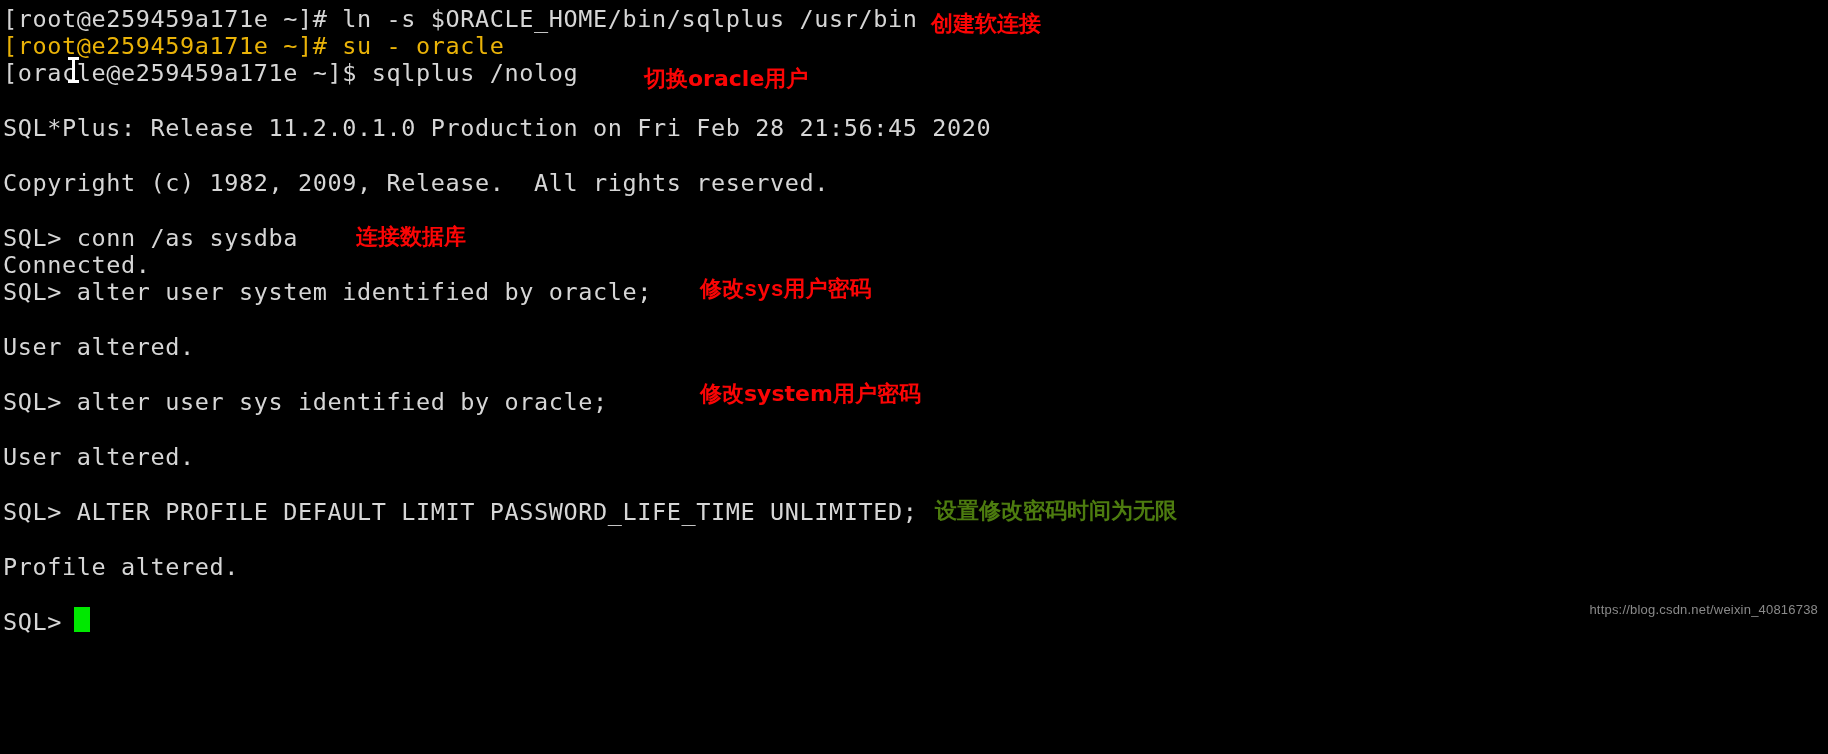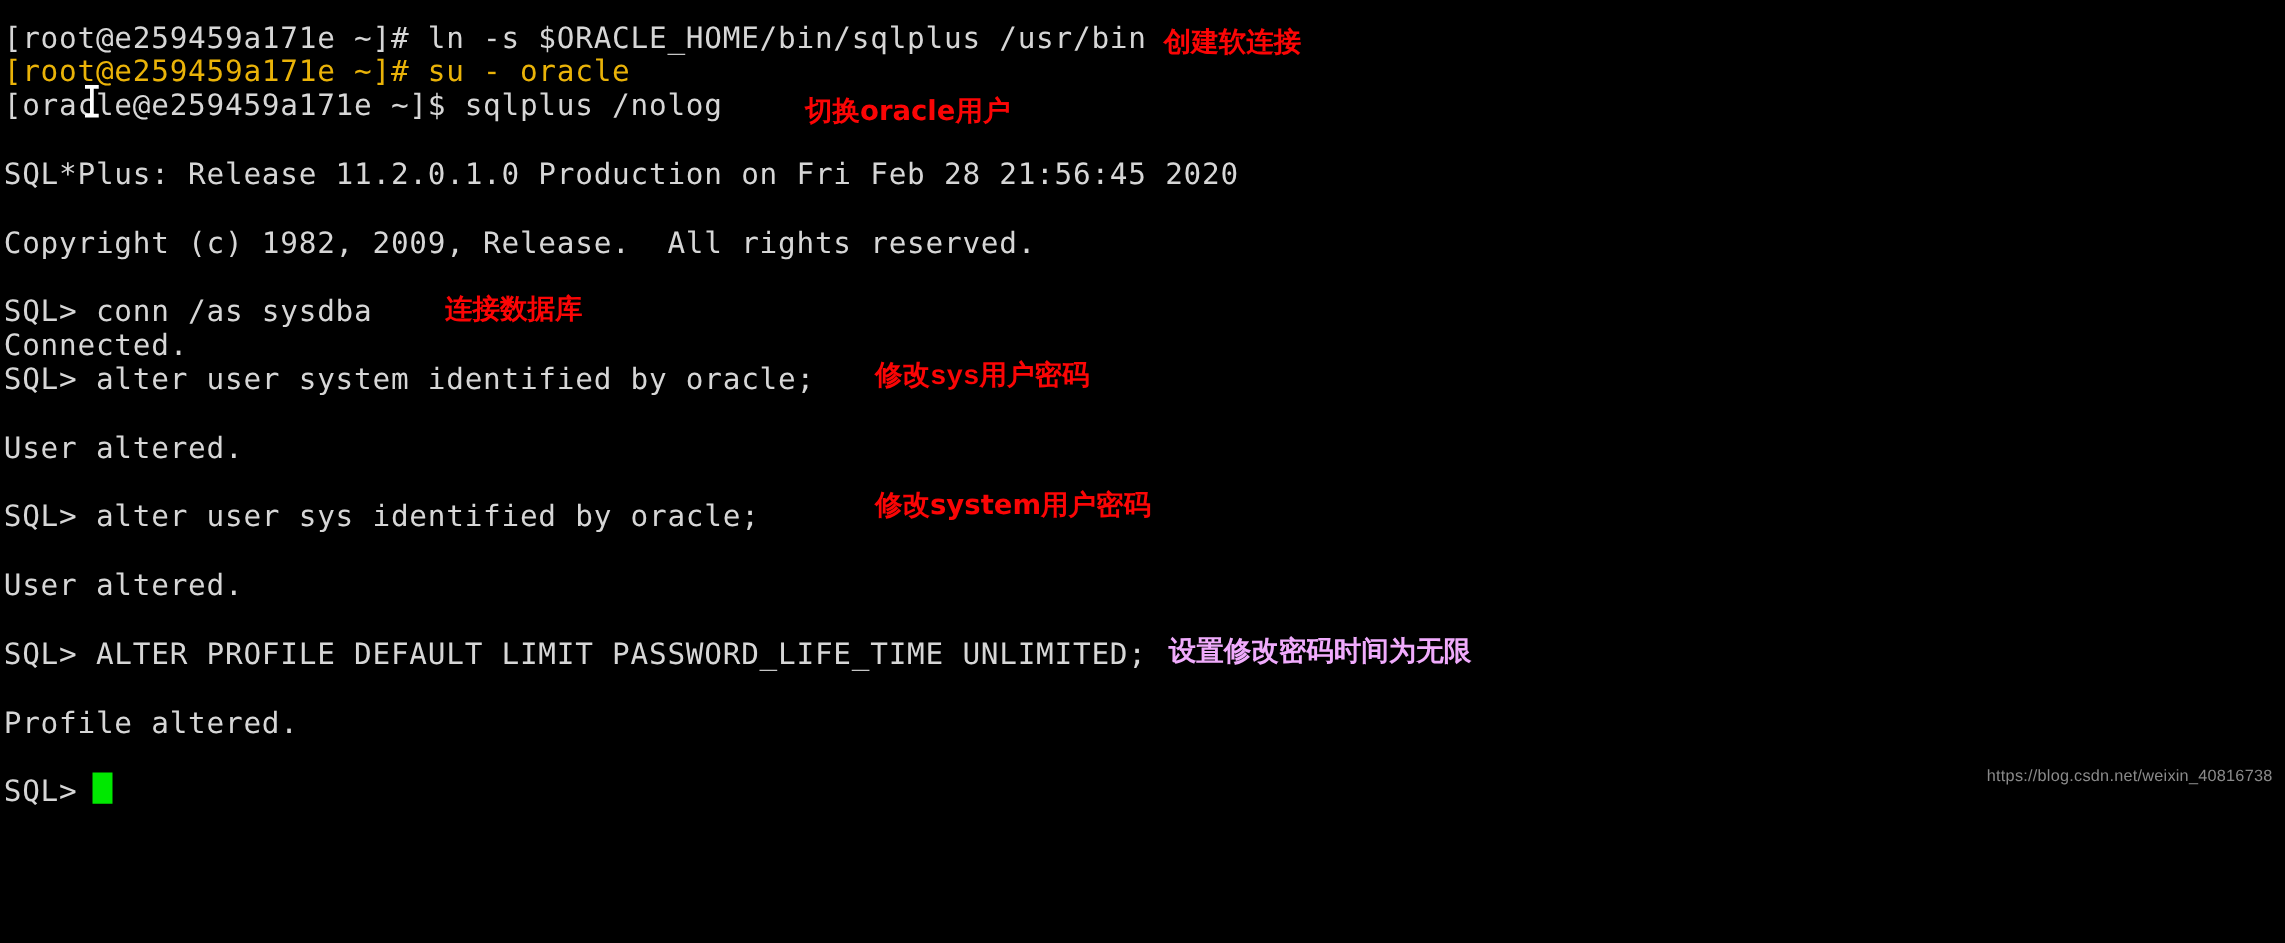--- a/index.html
+++ b/index.html
@@ -15,21 +15,20 @@
     font-family: "DejaVu Sans Mono", monospace;
   }
 
   #terminal {
     position: absolute;
     left: 0;
     top: 0;
     width: 1828px;
     height: 625px;
     background: #000000;
-    margin-top: 11px;
   }
 
   .term-line {
     position: absolute;
     left: 3px;
     white-space: pre;
     font-family: "DejaVu Sans Mono", monospace;
     font-size: 23.5px;
     line-height: 27px;
     color: #d6d6d6;
@@ -120,21 +119,21 @@
       <div class="term-line" style="top: 554px; color: rgb(214, 214, 214);">Profile altered.</div>
       <div class="term-line" style="top: 609px; color: rgb(214, 214, 214);">SQL&gt;</div>
     </div>
 
   <div id="annotation-layer">
       <div class="annotation" style="left: 931px; top: 11px; color: rgb(251, 5, 5);">创建软连接</div>
       <div class="annotation" style="left: 644px; top: 66px; color: rgb(251, 5, 5);">切换oracle用户</div>
       <div class="annotation" style="left: 356px; top: 224px; color: rgb(251, 5, 5);">连接数据库</div>
       <div class="annotation" style="left: 700px; top: 278px; color: rgb(251, 5, 5); font-family: Liberation Mono, monospace;">修改sys用户密码</div>
       <div class="annotation" style="left: 700px; top: 381px; color: rgb(251, 5, 5);">修改system用户密码</div>
-      <div class="annotation" style="left: 935px; top: 498px; color: #f0abfc;">设置修改密码时间为无限</div>
+      <div class="annotation" style="left: 935px; top: 498px; color: #4d7c0f;">设置修改密码时间为无限</div>
     </div>
 
   <div id="cursor-block" style="background: rgb(0, 232, 0);"></div>
 
   <div id="mouse-ibeam">
     <div class="ibeam-cap-top"></div>
     <div class="ibeam-stem"></div>
     <div class="ibeam-cap-bottom"></div>
   </div>
 

